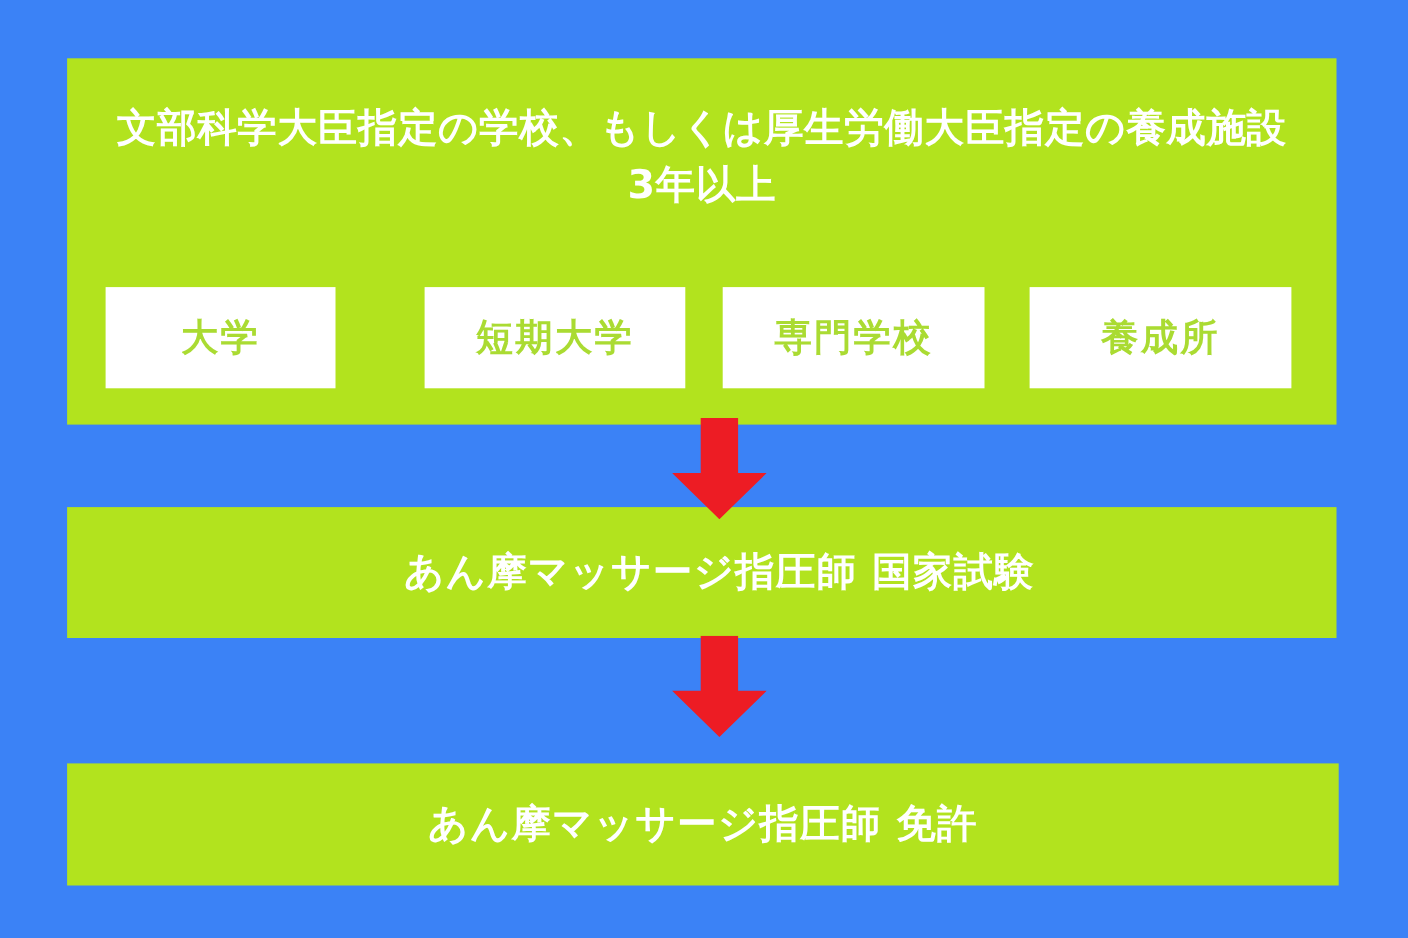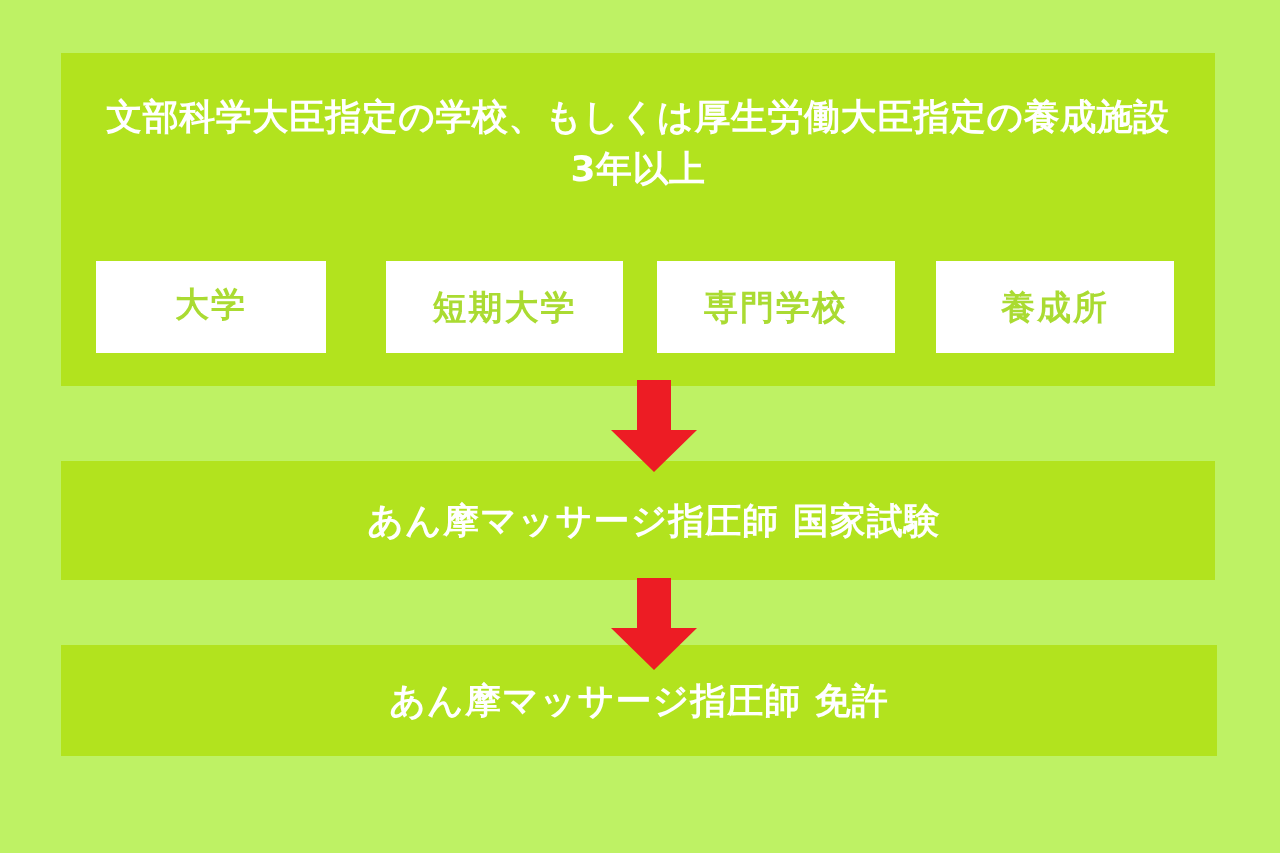--- a/index.html
+++ b/index.html
@@ -11,21 +11,21 @@
   body {
     width: 1280px;
     height: 853px;
     font-family: "DejaVu Sans", "Liberation Sans", sans-serif;
     overflow: hidden;
   }
   .canvas {
     position: relative;
     width: 1280px;
     height: 853px;
-    background: #bef264;
+    background: #3b82f6;
   }
 
   
   .block {
     position: absolute;
     background: #b2e31e;
     box-sizing: border-box;
   }
   #school-block {
     left: 61px;
@@ -34,21 +34,21 @@
     height: 333px;
   }
   #exam-block {
     left: 61px;
     top: 461px;
     width: 1154px;
     height: 119px;
   }
   #license-block {
     left: 61px;
-    top: 645px;
+    top: 694px;
     width: 1156px;
     height: 111px;
   }
 
   
   .block-heading {
     position: absolute;
     left: 24px;
     top: 38px;
     width: 1106px;
@@ -71,21 +71,21 @@
     align-items: center;
     justify-content: center;
   }
   .school-box .school-label {
     color: #aadb32;
     font-size: 34px;
     font-weight: bold;
     letter-spacing: 2px;
     line-height: 1;
   }
-  #school-box-0 { left: 96px;  width: 230px; font-family: Liberation Mono, monospace; }
+  #school-box-0 { left: 96px;  width: 209px; }
   #school-box-1 { left: 386px; width: 237px; }
   #school-box-2 { left: 657px; width: 238px; }
   #school-box-3 { left: 936px; width: 238px; }
 
   
   .band-label {
     position: absolute;
     left: 0;
     width: 100%;
     text-align: center;

